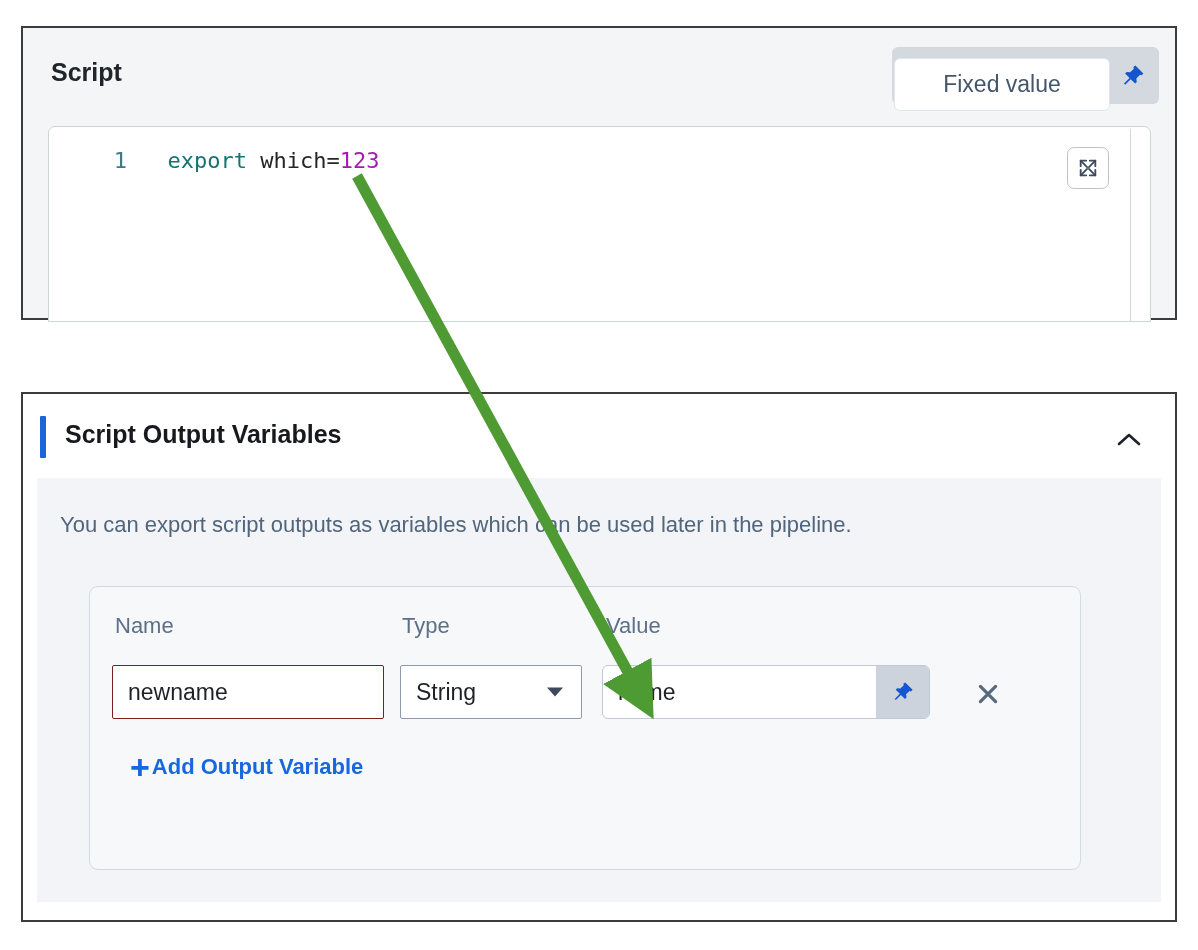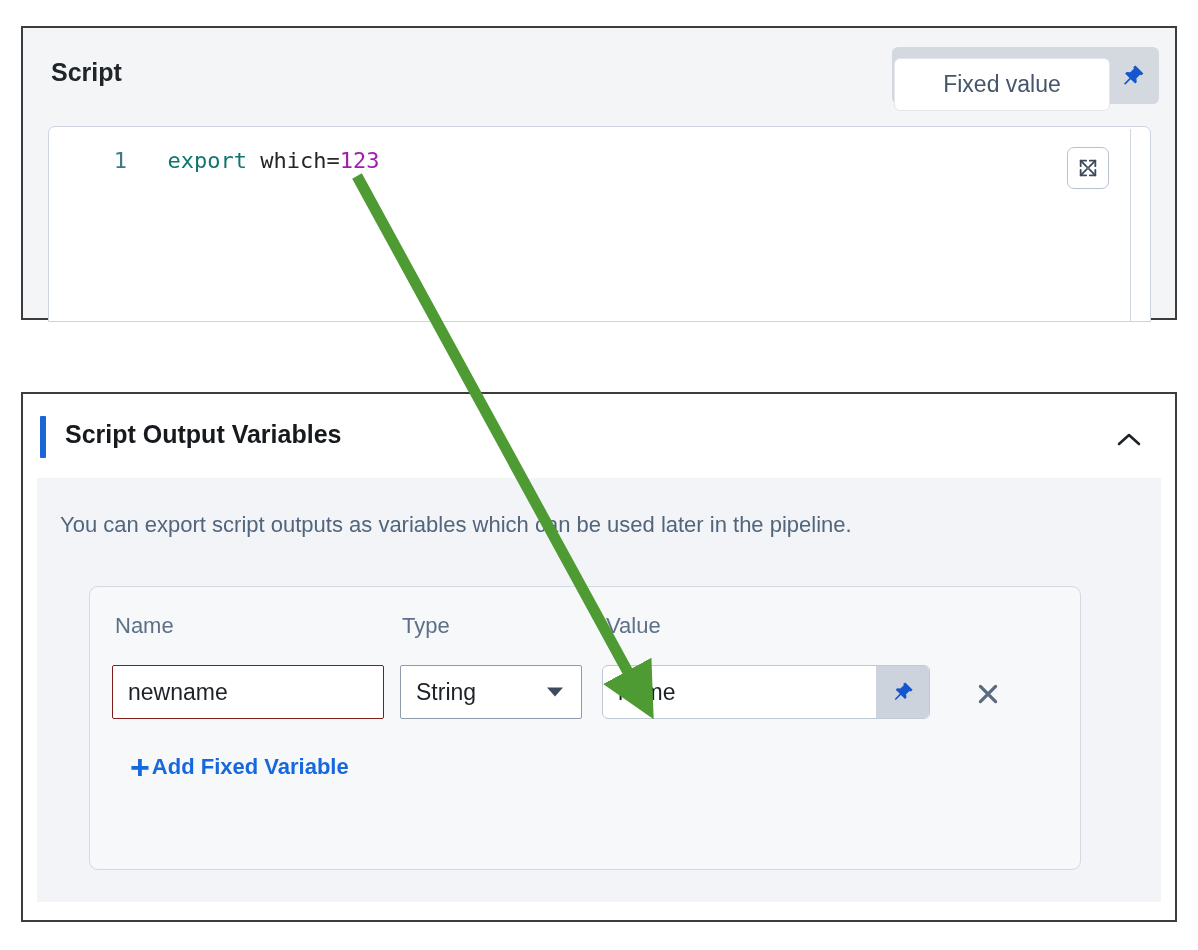--- a/index.html
+++ b/index.html
@@ -430,21 +430,21 @@
 
           <div class="remove-x">
             <svg width="26" height="26" viewBox="0 0 24 24" aria-hidden="true">
               <path d="M5 5l14 14M19 5L5 19" stroke="#5a6a7d" stroke-width="3" stroke-linecap="round" fill="none"></path>
             </svg>
           </div>
         </div>
 
         <div class="add-link">
           <span class="plus-glyph">+</span>
-          <span>Add Fixed Variable</span>
+          <span>Add Output Variable</span>
         </div>
       </div>
     </div>
   </div>
 
   <svg id="annotation-arrow" viewBox="0 0 1198 950">
     <defs>
       <marker id="arrowhead" markerWidth="5" markerHeight="5" refX="2.6" refY="2.5" orient="auto">
         <path d="M0,0 L5,2.5 L0,5 Z" fill="#4e9a33"></path>
       </marker>

